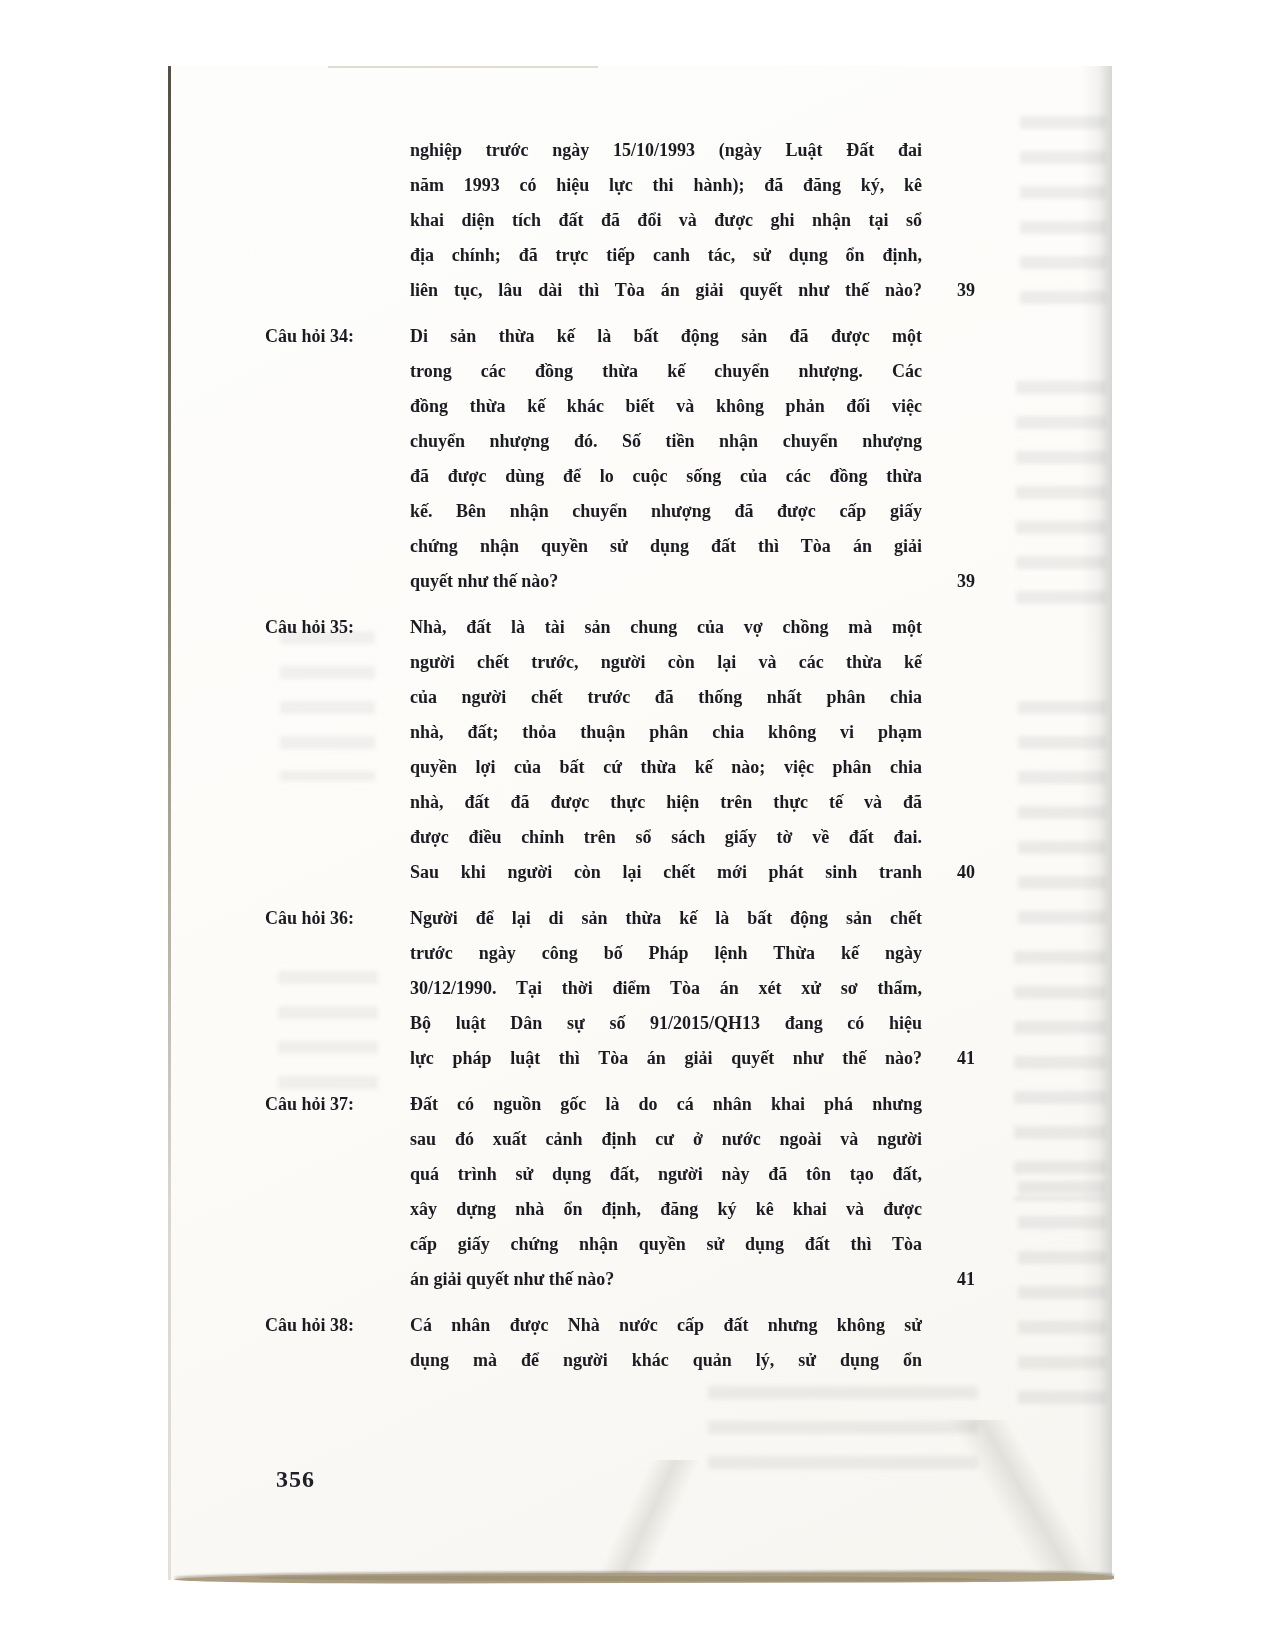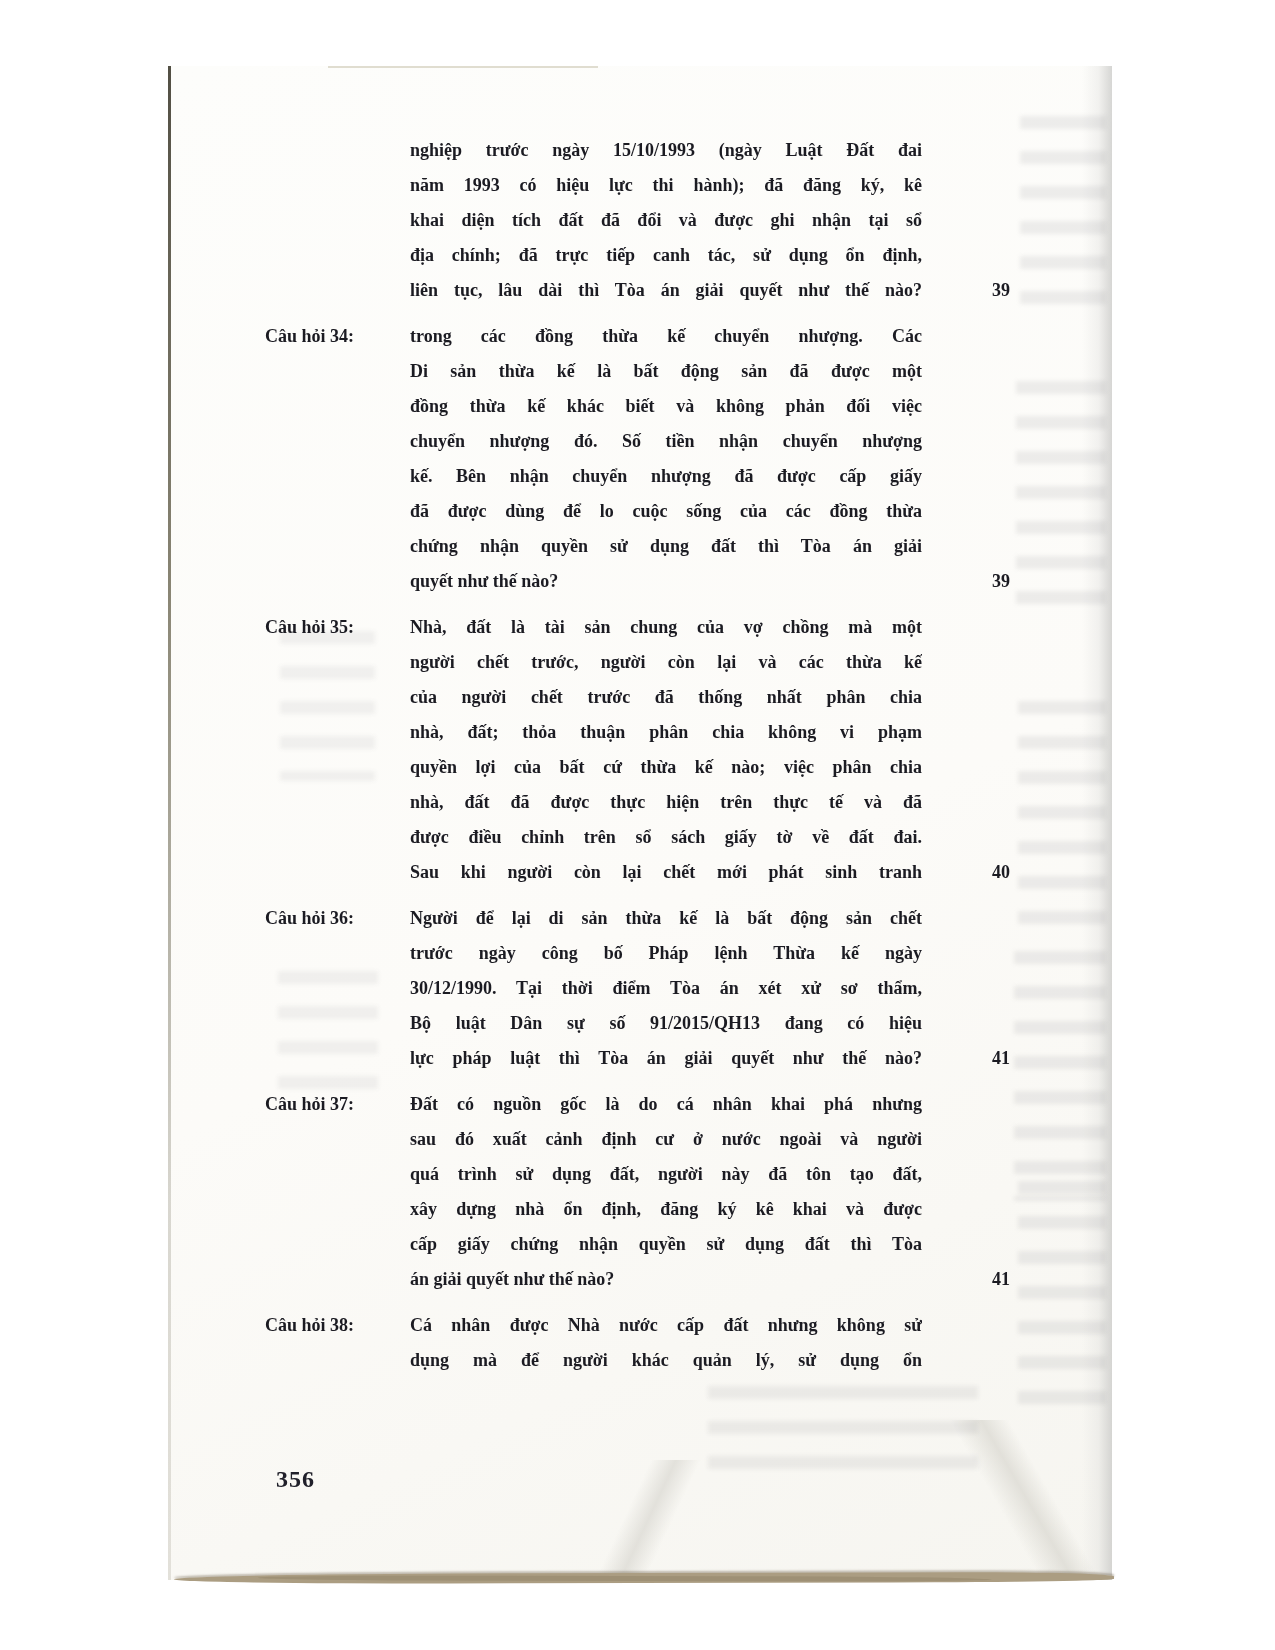--- a/index.html
+++ b/index.html
@@ -86,21 +86,21 @@
   .entry .label { line-height: 35px; white-space: nowrap; }
   .entry .text  { }
   .line {
     height: 35px; line-height: 35px;
     text-align: justify; text-align-last: justify;
     overflow: hidden; white-space: nowrap;
   }
   .line.short { text-align-last: left; }
   .entry .ref {
     align-self: end;
-    line-height: 35px; text-align: right;
+    line-height: 35px; text-align: center;
   }
   .folio {
     position: absolute; left: 108px; top: 1400px;
     font-size: 24px; font-weight: bold; color: #20202a;
     letter-spacing: 1px;
   }
 </style>
 </head>
 <body>
 
@@ -130,26 +130,26 @@
             <div class="line">năm 1993 có hiệu lực thi hành); đã đăng ký, kê</div>
             <div class="line">khai diện tích đất đã đổi và được ghi nhận tại sổ</div>
             <div class="line">địa chính; đã trực tiếp canh tác, sử dụng ổn định,</div>
             <div class="line">liên tục, lâu dài thì Tòa án giải quyết như thế nào?</div>
           </div>
           <div class="ref">39</div>
         </div>
         <div class="entry">
           <div class="label">Câu hỏi 34:</div>
           <div class="text">
+            <div class="line">Di sản thừa kế là bất động sản đã được một</div>
             <div class="line">trong các đồng thừa kế chuyển nhượng. Các</div>
-            <div class="line">Di sản thừa kế là bất động sản đã được một</div>
             <div class="line">đồng thừa kế khác biết và không phản đối việc</div>
             <div class="line">chuyển nhượng đó. Số tiền nhận chuyển nhượng</div>
+            <div class="line">đã được dùng để lo cuộc sống của các đồng thừa</div>
             <div class="line">kế. Bên nhận chuyển nhượng đã được cấp giấy</div>
-            <div class="line">đã được dùng để lo cuộc sống của các đồng thừa</div>
             <div class="line">chứng nhận quyền sử dụng đất thì Tòa án giải</div>
             <div class="line short">quyết như thế nào?</div>
           </div>
           <div class="ref">39</div>
         </div>
         <div class="entry">
           <div class="label">Câu hỏi 35:</div>
           <div class="text">
             <div class="line">Nhà, đất là tài sản chung của vợ chồng mà một</div>
             <div class="line">người chết trước, người còn lại và các thừa kế</div>

